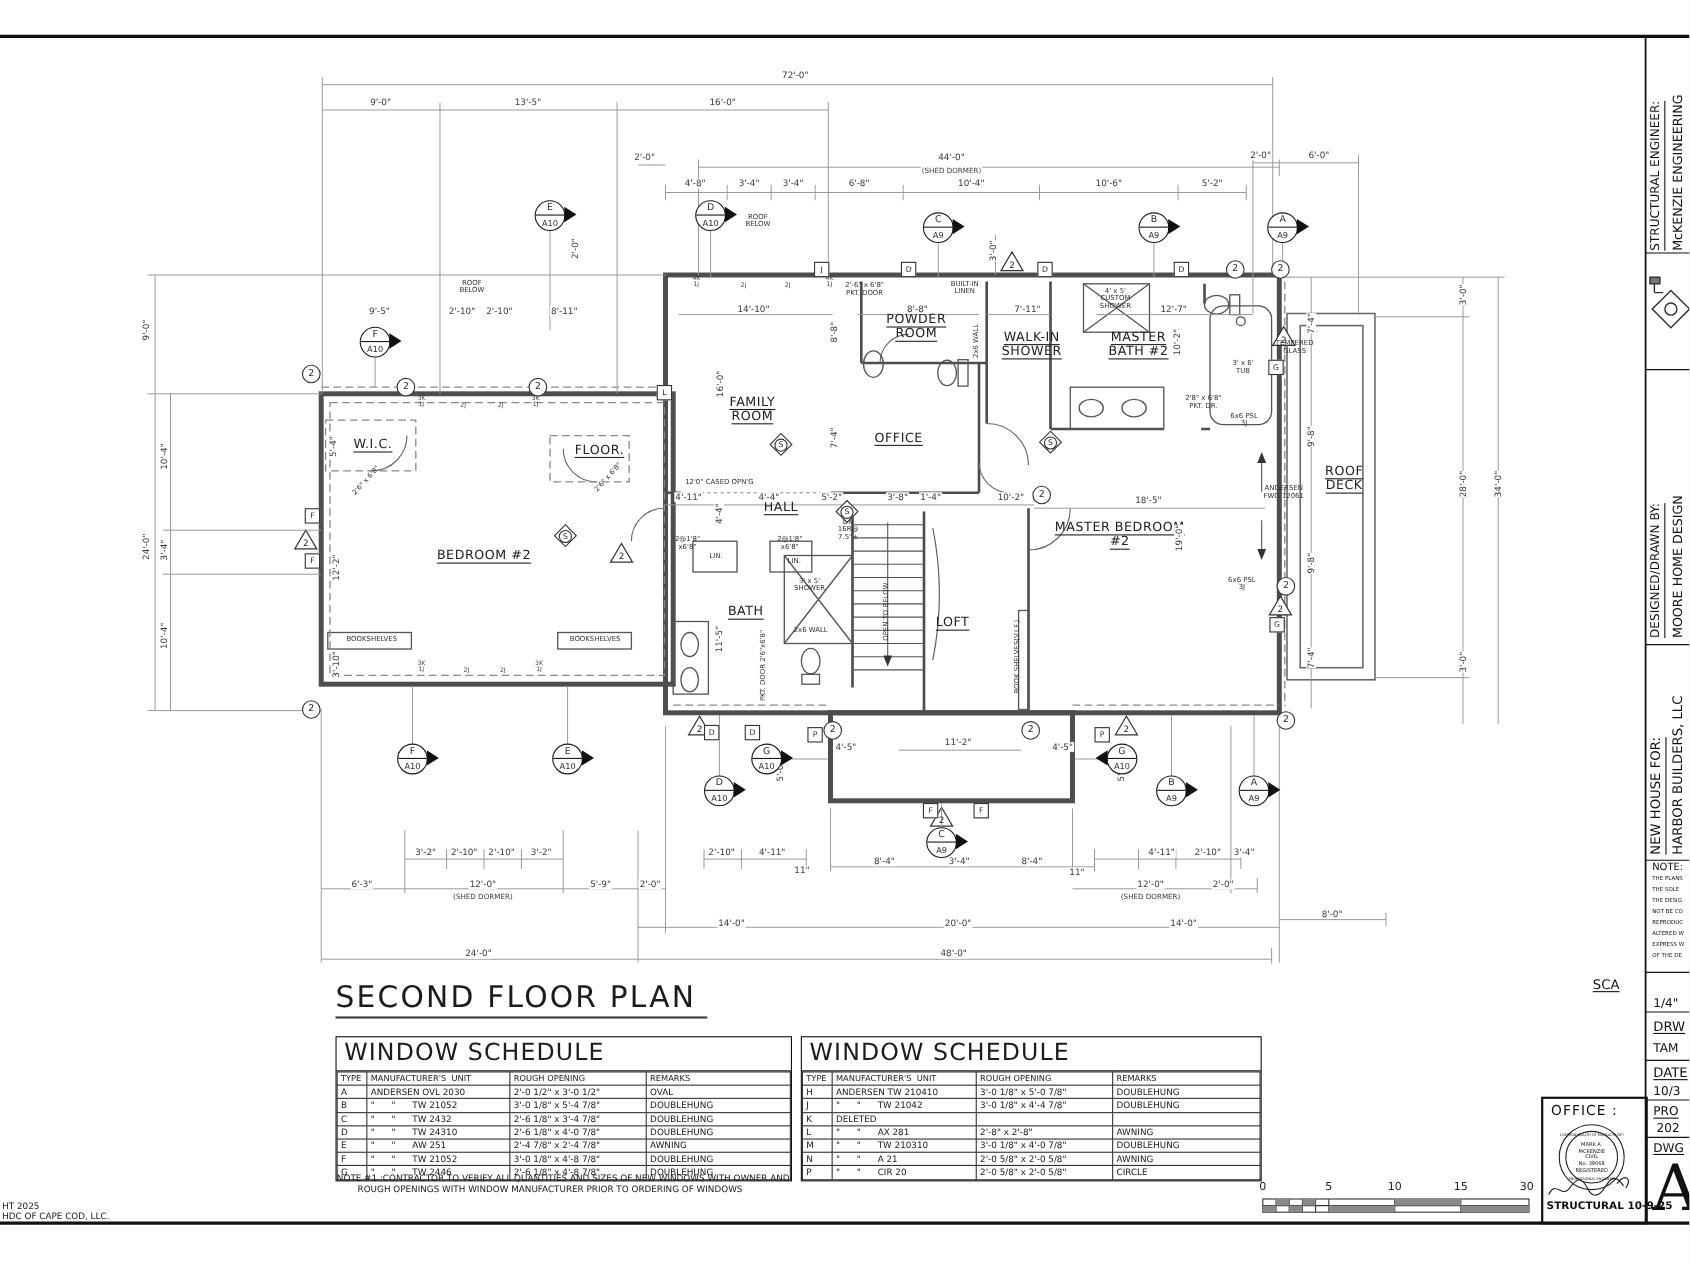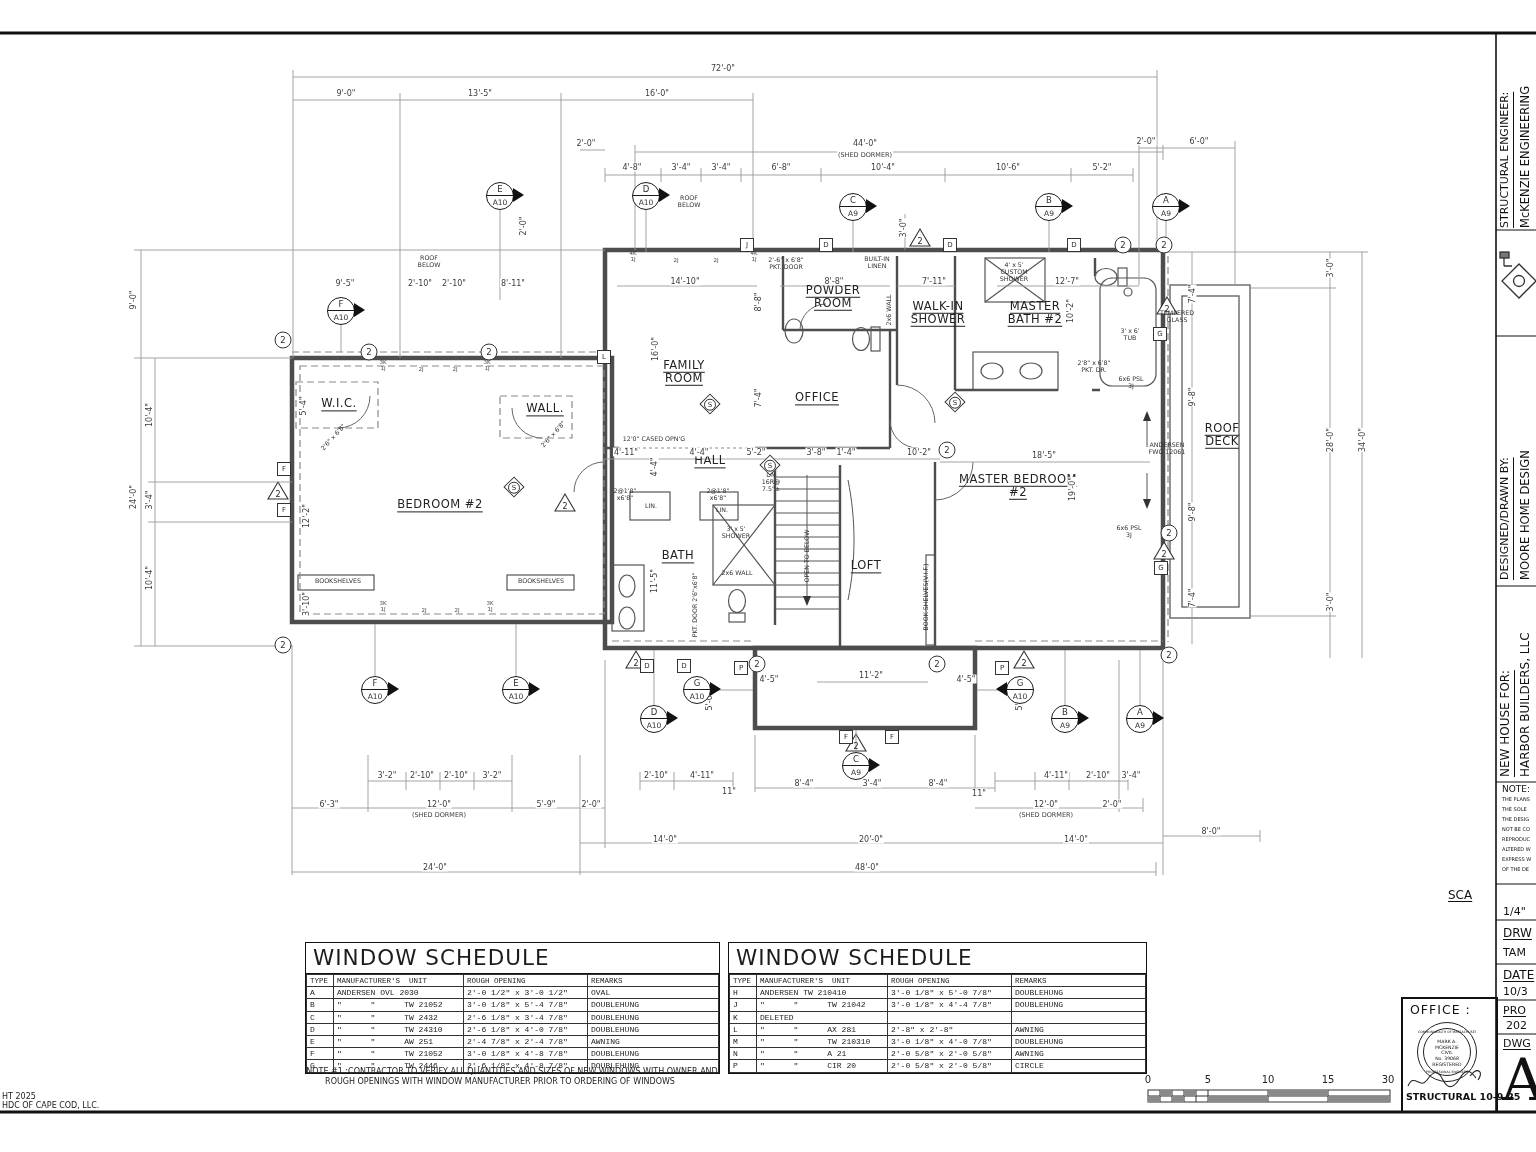--- a/index.html
+++ b/index.html
@@ -20,21 +20,21 @@
   .mk.pl .t{right:auto;left:-11px;border-left:none;border-right:11px solid #111;}
   .c2{position:absolute;z-index:5;width:15px;height:15px;border:1.1px solid #333;border-radius:50%;background:#fff;font-size:8.5px;line-height:15px;text-align:center;transform:translate(-50%,-50%);}
   .t2{position:absolute;z-index:5;font-size:8px;transform:translate(-50%,-50%);color:#222;}
   .tag{position:absolute;z-index:5;width:12px;height:12px;border:1px solid #333;background:#fff;font-size:7px;line-height:12px;text-align:center;transform:translate(-50%,-50%);}
   .lint{position:absolute;z-index:4;font-size:5.5px;line-height:1.05;color:#444;transform:translate(-50%,-50%);white-space:pre-line;text-align:center;}
   .smk{position:absolute;z-index:5;width:13px;height:13px;border:1px solid #333;background:#fff;transform:translate(-50%,-50%) rotate(45deg);}
   .smk i{position:absolute;inset:0.5px;border:1px solid #333;border-radius:50%;font-style:normal;font-size:7px;line-height:10px;text-align:center;transform:rotate(-45deg);}
   .title{position:absolute;z-index:6;font-size:27px;letter-spacing:2px;color:#1c1c1c;border-bottom:2px solid #444;padding:0 10px 2px 0;}
   .schedwrap{position:absolute;z-index:6;border:1.6px solid #111;background:#fff;}
   .schedtitle{font-size:21.5px;letter-spacing:1px;padding:2px 0 3px 7px;border-bottom:1.4px solid #111;color:#1c1c1c;}
-  table.sched{border-collapse:collapse;table-layout:fixed;width:100%;font-family:Liberation Mono, monospace;}
+  table.sched{border-collapse:collapse;table-layout:fixed;width:100%;}
   table.sched td{border:0.8px solid #333;font-size:8px;padding:0 3px;height:11.2px;white-space:pre;overflow:hidden;color:#222;}
   table.sched tr.hd td{font-size:7.5px;}
   .schednote{position:absolute;z-index:6;font-size:8px;color:#222;text-align:center;white-space:nowrap;transform:translateX(-50%);}
   .tb-v{position:absolute;z-index:6;writing-mode:vertical-rl;transform:rotate(180deg);white-space:nowrap;color:#111;}
   .tb-h{position:absolute;z-index:6;white-space:nowrap;color:#111;}
   .und{text-decoration:underline;text-underline-offset:2px;}
   .stamp-label{position:absolute;z-index:7;font-size:12.5px;letter-spacing:1px;color:#111;}
   .seal{position:absolute;z-index:7;width:58px;height:58px;border:1.6px solid #222;border-radius:50%;}
   .seal .in{position:absolute;inset:5px;border:1px solid #222;border-radius:50%;}
   .seal .ct{position:absolute;left:0;right:0;top:16px;font-size:4.6px;line-height:1.25;text-align:center;color:#111;}
@@ -176,20 +176,21 @@
       <rect x="1148" y="1096" width="12" height="6"></rect>
         <rect x="1172" y="1096" width="12" height="6"></rect>
       <rect x="1268" y="1090" width="60" height="6"></rect>
         <rect x="1208" y="1096" width="60" height="6"></rect>
       <rect x="1328" y="1096" width="62" height="6"></rect>
     </g>
 
     <path d="M1408,1086 C1414,1072 1420,1090 1427,1080 S1438,1070 1443,1080 S1454,1088 1460,1078 S1470,1070 1476,1078 M1470,1076 C1478,1066 1484,1072 1478,1080" stroke="#222" fill="none" stroke-width="1.1"></path>
   </svg>
 
+  <div class="title" style="left:305px;top:891px">SECOND FLOOR PLAN</div>
 
   <div class="schedwrap" style="left:305px;top:942px;width:413px">
     <div class="schedtitle">WINDOW SCHEDULE</div>
     <table class="sched">
       <colgroup>
           <col style="width:27px">
           <col style="width:130px">
           <col style="width:124px">
           <col>
         </colgroup>
@@ -329,21 +330,21 @@
   <div class="schednote" style="left:512px;top:1067px">NOTE #1 :CONTRACTOR TO VERIFY ALL QUANTITIES AND SIZES OF NEW WINDOWS WITH OWNER AND</div>
   <div class="schednote" style="left:500px;top:1077px">ROUGH OPENINGS WITH WINDOW MANUFACTURER PRIOR TO ORDERING OF WINDOWS</div>
 
   <div class="lab room" style="left:684px;top:372px;width:78px">FAMILY ROOM</div>
   <div class="lab room" style="left:817px;top:398px;width:70px">OFFICE</div>
   <div class="lab room" style="left:833px;top:297px;width:80px">POWDER ROOM</div>
   <div class="lab room" style="left:938px;top:313px;width:78px">WALK-IN SHOWER</div>
   <div class="lab room" style="left:1035px;top:313px;width:80px">MASTER BATH #2</div>
   <div class="lab room" style="left:440px;top:505px;width:160px">BEDROOM #2</div>
   <div class="lab room" style="left:339px;top:404px;width:52px">W.I.C.</div>
-  <div class="lab room" style="left:545px;top:409px;width:52px">WALL.</div>
+  <div class="lab room" style="left:545px;top:409px;width:52px">FLOOR.</div>
   <div class="lab room" style="left:710px;top:461px;width:52px">HALL</div>
   <div class="lab room" style="left:678px;top:556px;width:52px">BATH</div>
   <div class="lab room" style="left:866px;top:566px;width:56px">LOFT</div>
   <div class="lab room" style="left:1018px;top:486px;width:120px">MASTER BEDROOM #2</div>
   <div class="lab room" style="left:1222px;top:435px;width:46px">ROOF DECK</div>
 
   <div class="lab feat" style="left:338px;top:581px">BOOKSHELVES</div>
   <div class="lab feat" style="left:541px;top:581px">BOOKSHELVES</div>
   <div class="lab feat" style="left:877px;top:262px">BUILT-IN
 LINEN</div>

